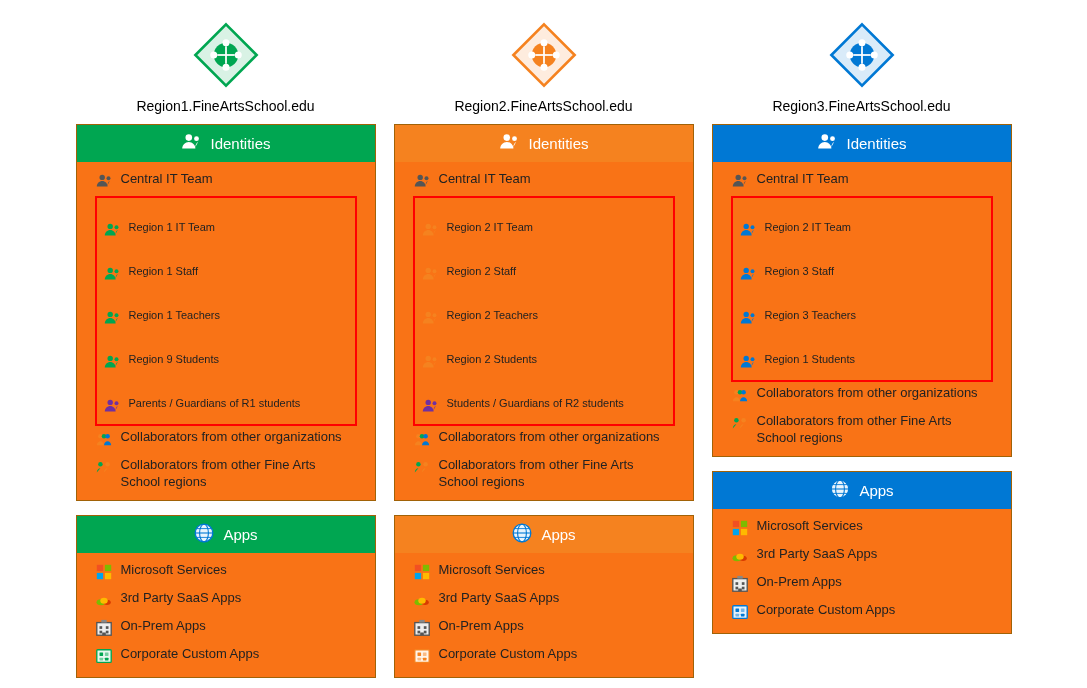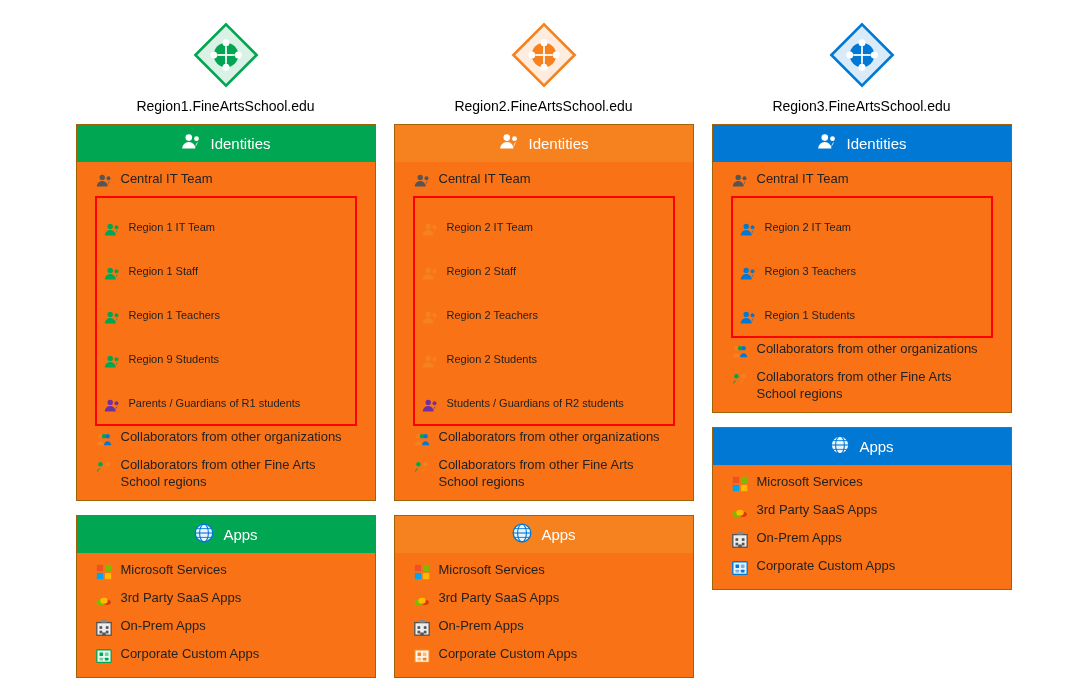--- a/index.html
+++ b/index.html
@@ -464,20 +464,29 @@
                   </svg></span>
                 <span class="item-text">Region 2 IT Team</span>
               </div>
               <div class="region-team-item">
                 <span class="item-icon"><svg width="18" height="18" viewBox="0 0 20 20" fill="#0078d4">
                     <circle cx="8" cy="6" r="3"></circle>
                     <path d="M2 16c0-3.3 2.7-6 6-6s6 2.7 6 6"></path>
                     <circle cx="15" cy="7" r="2.2"></circle>
                     <path d="M14 14.5c0-2 1-3.8 2.5-4.8"></path>
                   </svg></span>
+                <span class="item-text">Region 3 Staff</span>
+              </div>
+              <div class="region-team-item">
+                <span class="item-icon"><svg width="18" height="18" viewBox="0 0 20 20" fill="#0078d4">
+                    <circle cx="8" cy="6" r="3"></circle>
+                    <path d="M2 16c0-3.3 2.7-6 6-6s6 2.7 6 6"></path>
+                    <circle cx="15" cy="7" r="2.2"></circle>
+                    <path d="M14 14.5c0-2 1-3.8 2.5-4.8"></path>
+                  </svg></span>
                 <span class="item-text">Region 3 Teachers</span>
               </div>
               <div class="region-team-item">
                 <span class="item-icon"><svg width="18" height="18" viewBox="0 0 20 20" fill="#0078d4">
                     <circle cx="8" cy="6" r="3"></circle>
                     <path d="M2 16c0-3.3 2.7-6 6-6s6 2.7 6 6"></path>
                     <circle cx="15" cy="7" r="2.2"></circle>
                     <path d="M14 14.5c0-2 1-3.8 2.5-4.8"></path>
                   </svg></span>
                 <span class="item-text">Region 1 Students</span>

